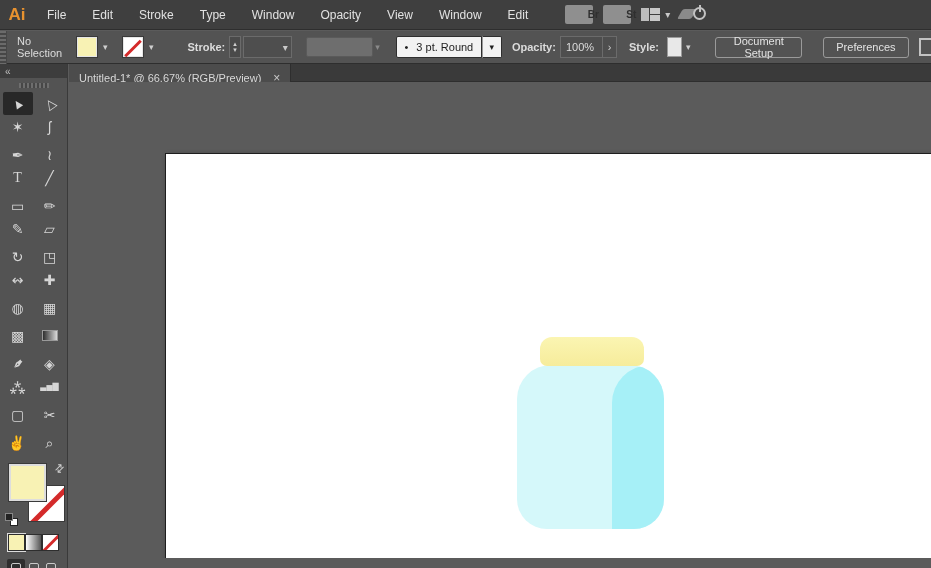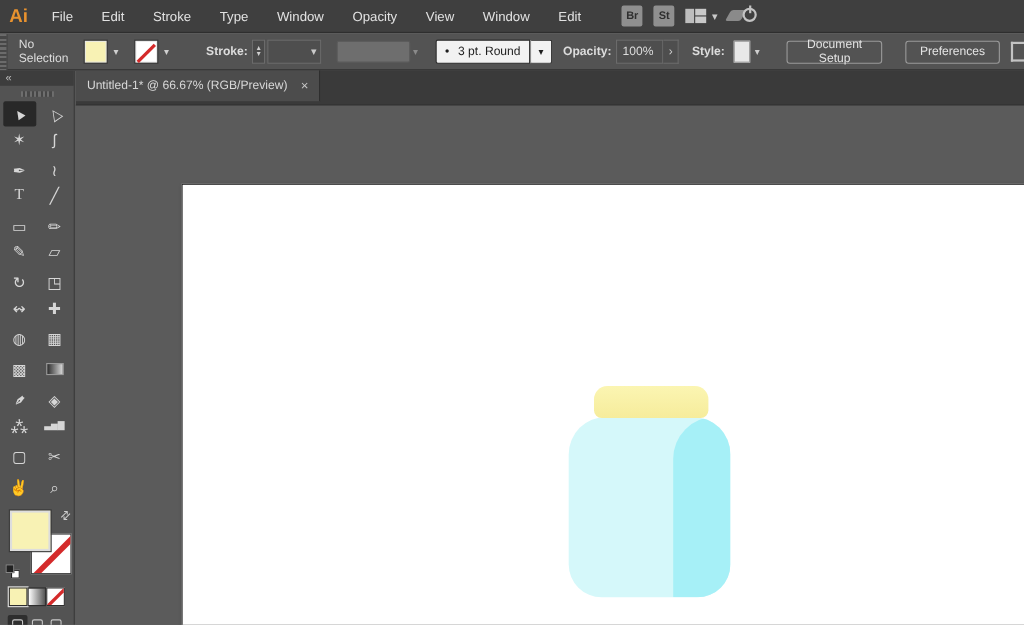--- a/index.html
+++ b/index.html
@@ -10,21 +10,21 @@
   
   .menubar { position:absolute; left:0; top:0; width:931px; height:30px;
              background:#3F3F3F; border-bottom:1px solid #2E2E2E;
              display:flex; align-items:center; }
   .ai-logo { width:34px; height:30px; display:flex; align-items:center; justify-content:center;
              color:#E8922F; font-weight:bold; font-size:17px; }
   .menu-item { color:#E2E2E2; font-size:12px; padding:0 13px; height:30px;
                display:flex; align-items:center; cursor:default; }
   .menubar-right { display:flex; align-items:center; gap:10px; margin-left:24px; }
   .sq-btn { width:19px; height:19px; background:#8F8F8F; color:#2F2F2F; border-radius:2px;
-            font-size:10px; font-weight:bold; display:flex; align-items:center; justify-content:center; }
+            font-size:10px; font-weight:bold; display:flex; align-items:center; justify-content:center;padding-left:28px; }
   .ws-icon { width:20px; height:14px; display:grid; grid-template-columns:8px 10px; grid-template-rows:6px 6px;
              gap:1px; }
   .ws-icon div { background:#C9C9C9; }
   .ws-icon div:nth-child(1){ grid-row:1/3; background:#BDBDBD; }
   .chev { color:#C9C9C9; font-size:10px; }
   .gpu-icon { position:relative; width:26px; height:18px; }
   .gpu-icon .wing { position:absolute; left:0; top:3px; width:14px; height:10px;
                     background:#8A8A8A; transform:skewX(-30deg); border-radius:2px; }
   .gpu-icon .pwr { position:absolute; right:0; top:1px; width:13px; height:13px;
                    border:2px solid #C3C3C3; border-radius:50%; }
@@ -110,21 +110,21 @@
   .mode-none { background:#fff; position:relative; overflow:hidden; }
   .mode-none::after { content:""; position:absolute; left:-4px; top:6px; width:26px; height:3px;
                       background:#D42A2A; transform:rotate(-45deg); }
   .draw-row { display:flex; justify-content:space-between; padding:8px 7px 0 7px; }
   .draw-btn { width:18px; height:16px; display:flex; align-items:center; justify-content:center; border-radius:2px; }
   .draw-btn.sel { background:#2e2e2e; }
   .draw-glyph { width:10px; height:9px; border:1px solid #C9C9C9; border-radius:2px; }
 
   
   .docwin { position:absolute; left:69px; top:64px; width:862px; height:504px; }
-  .tabbar { height:32px; background:#3A3A3A; border-bottom:1px solid #2E2E2E; display:flex; }
+  .tabbar { height:18px; background:#3A3A3A; border-bottom:1px solid #2E2E2E; display:flex; }
   .tab { height:28px; background:#4C4C4C; display:flex; align-items:center; padding:0 10px;
          color:#D8D8D8; font-size:11px; gap:12px; border-right:1px solid #2E2E2E; }
   .tab-close { color:#C9C9C9; font-size:12px; }
   .canvas { position:relative; width:862px; height:476px; background:#5B5B5B; overflow:hidden; }
   .artboard { position:absolute; left:96px; top:71px; width:780px; height:420px;
               background:#FFFFFF; border:1px solid #1E1E1E; box-shadow:2px 2px 5px rgba(0,0,0,0.4); }
 
   
   .jar-lid { position:absolute; left:374px; top:183px; width:104px; height:29px;
              border-radius:12px 12px 7px 7px; }

